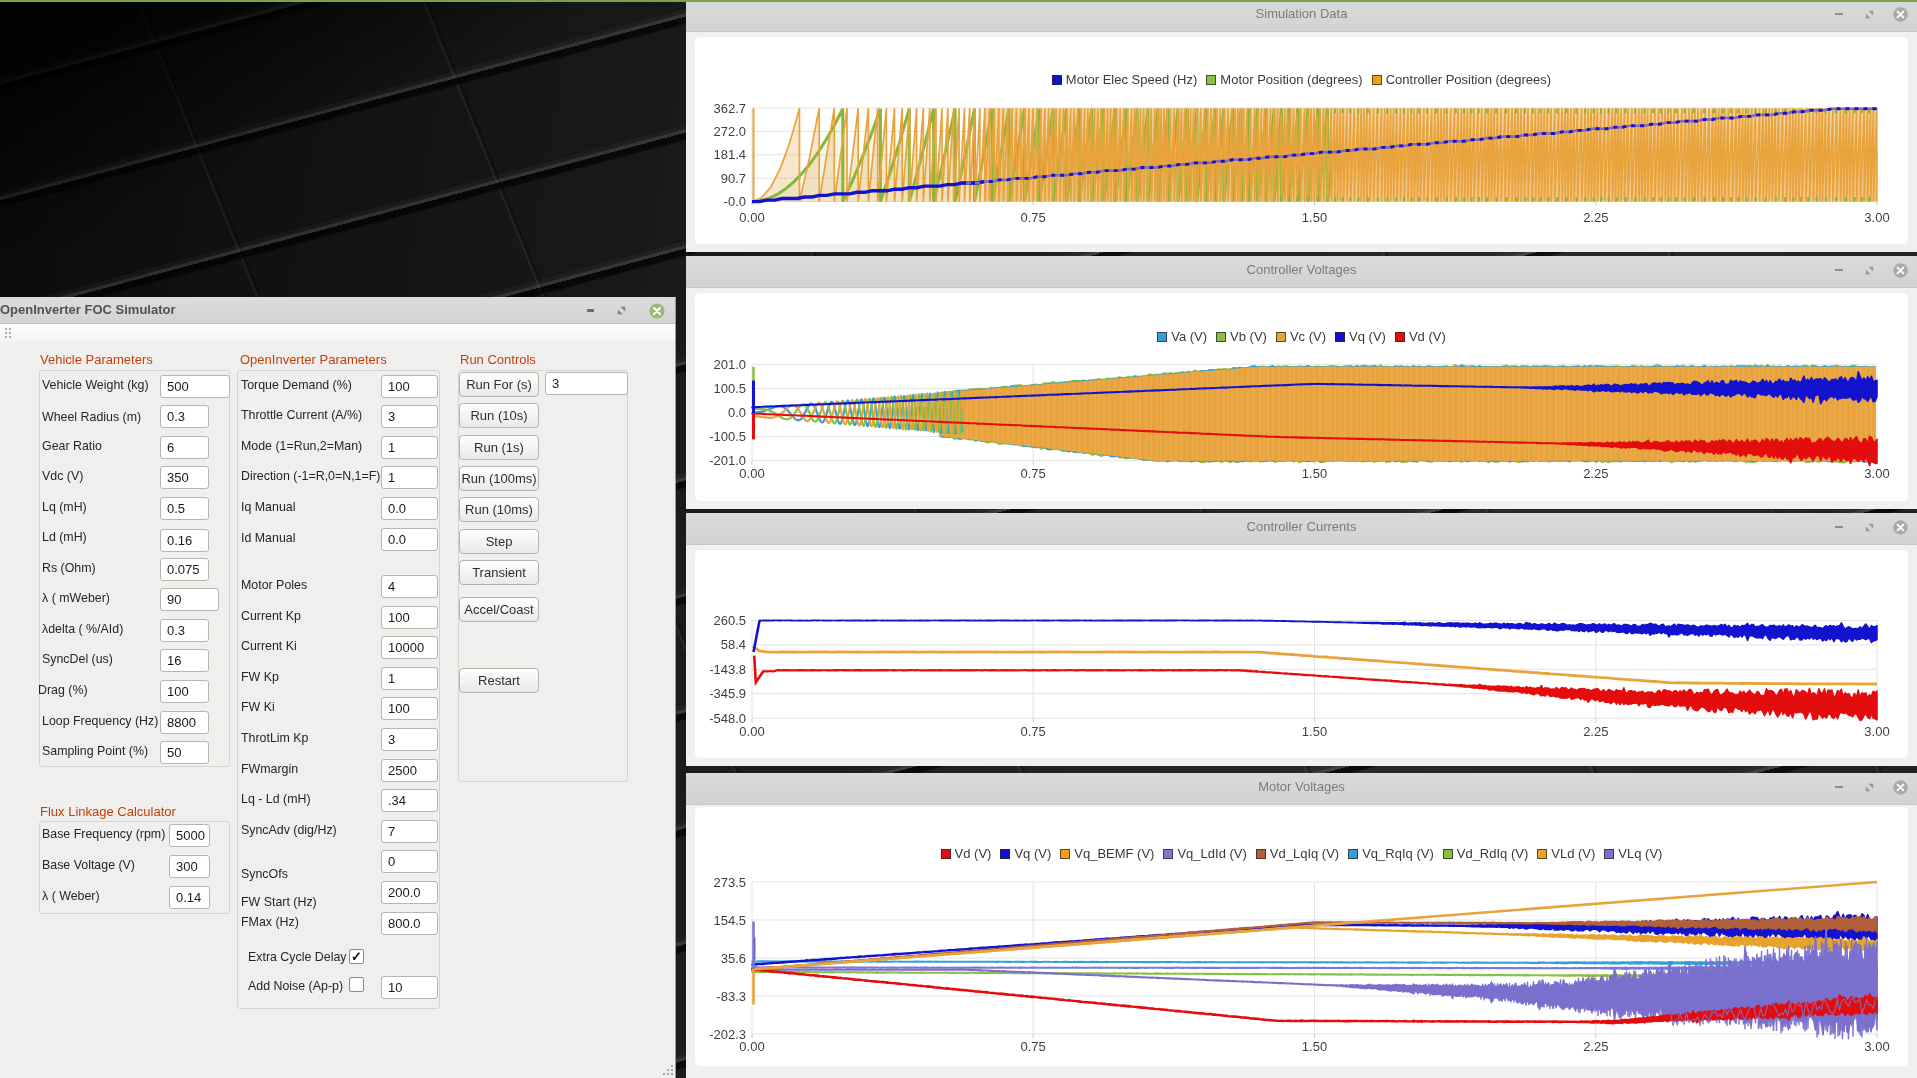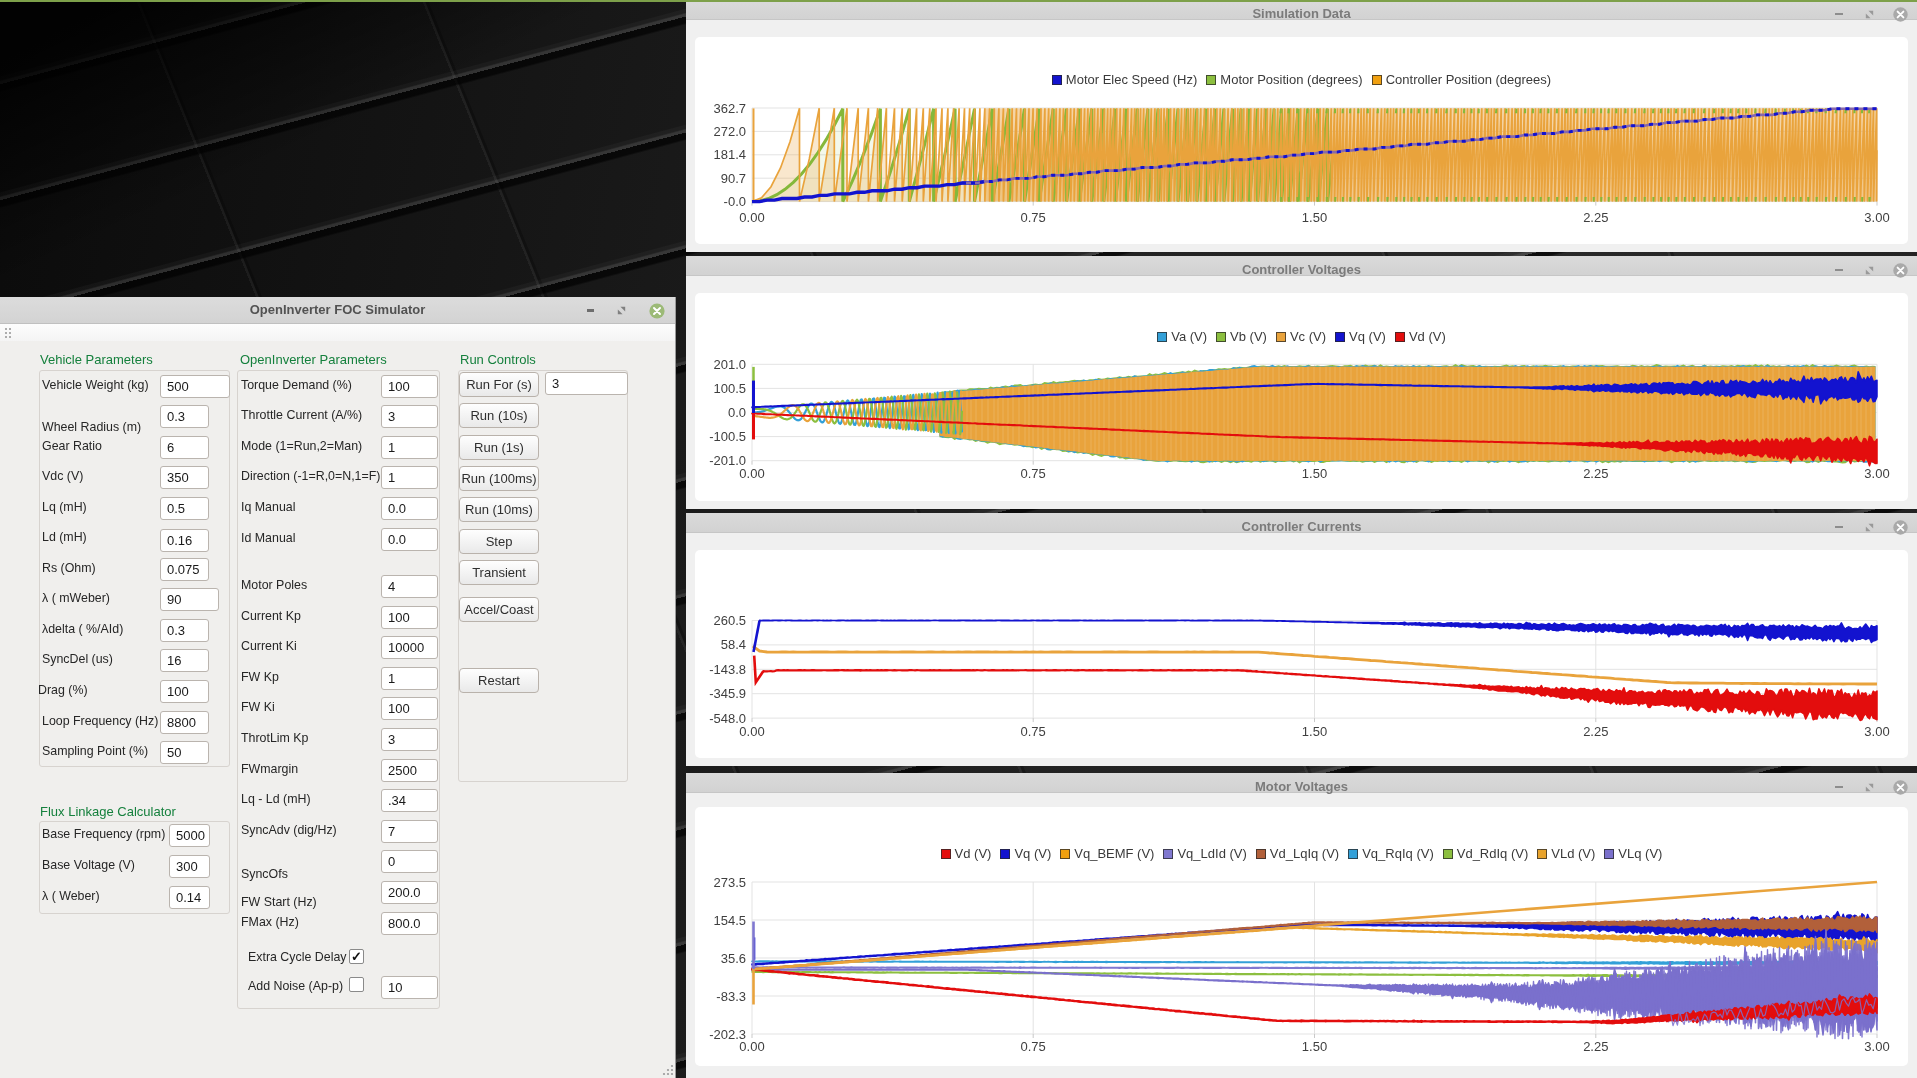--- a/index.html
+++ b/index.html
@@ -5,52 +5,52 @@
   font-family:"Liberation Sans",sans-serif; }
 #desktop { position:absolute; left:0; top:0; width:1917px; height:1078px;
   background:
    linear-gradient(155deg, rgba(0,0,0,0.85) 50px, rgba(0,0,0,0) 260px),
    repeating-linear-gradient(345deg, rgba(255,255,255,0.13) 0 2.5px, rgba(255,255,255,0.03) 4px 7px, rgba(0,0,0,0) 8px 104px, rgba(0,0,0,0.68) 106px 112px),
    repeating-linear-gradient(68deg, rgba(255,255,255,0.05) 0 2px, rgba(0,0,0,0.28) 3px 5px, rgba(0,0,0,0) 6px 265px),
    linear-gradient(100deg, #0b0b0b, #1e1e1e 45%, #292929 75%, #212121);
 }
 #topline { position:absolute; left:0; top:0; width:1917px; height:2px; background:#7da04a; z-index:50; }
 .cwin { position:absolute; left:686px; width:1231px; background:#f0f0f0; }
-.ctitle { position:absolute; left:0; top:0; right:0; height:20px; text-align:center;
+.ctitle { position:absolute; left:0; top:0; right:0; height:32px; text-align:center;
   background:linear-gradient(#dadada,#d2d2d2); border-bottom:1px solid #c6c6c6;
-  font-weight:bold; font-size:13px; color:#7b7b7b; line-height:27px; }
+  font-weight:normal; font-size:13px; color:#7b7b7b; line-height:27px; }
 .cbtns { position:absolute; top:0; height:28px; right:9px; display:flex; align-items:center; }
 .bmin { width:8px; height:2px; background:#8d8d8d; margin-right:22px; }
 .brest { margin-right:19px; }
 .bclose { width:15px; height:15px; }
 .card { position:absolute; left:9px; top:37px; width:1213px; background:#fff; border-radius:5px; }
 .legend { position:absolute; left:0; right:0; display:flex; justify-content:center; gap:9px;
   font-size:13px; color:#3a3a3a; align-items:center; }
 .li { display:inline-flex; align-items:center; }
 .sq { display:inline-block; width:10px; height:10px; border:1.5px solid rgba(40,40,40,0.75); margin-right:4px; }
 #simwin { position:absolute; left:0; top:297px; width:676px; height:781px; background:#f0efed;
   border-right:1px solid #9a9a9a; }
-#simtitle { position:absolute; left:0; top:0; width:100%; height:27px; text-align:center;
+#simtitle { position:absolute; left:0; top:0; width:100%; height:27px; text-align:left;
   background:linear-gradient(#dcdcdc,#d3d3d3); border-bottom:1px solid #c0c0c0;
   font-weight:bold; font-size:13px; color:#525252; line-height:26px; }
 #simtool { position:absolute; left:0; top:27px; width:100%; height:17px;
   background:linear-gradient(#fdfdfd,#f4f4f4); }
 .grip { position:absolute; left:4px; top:30px; width:8px; height:12px;
   background-image:radial-gradient(circle, #adadad 1px, rgba(0,0,0,0) 1.3px);
   background-size:4px 4px; }
 .simbtns { position:absolute; top:0; height:27px; right:10px; display:flex; align-items:center; }
 .smin { width:7px; height:2.5px; background:#6e6e6e; margin-right:23px; }
 .flab { position:absolute; font-size:12.4px; color:#262626; white-space:nowrap; }
 .inp { position:absolute; height:23px; background:#fff; border:1px solid #bab4ae; border-radius:3px;
   font-size:13px; color:#1a1a1a; padding-left:6px; line-height:21px; }
 .btn { position:absolute; width:80px; height:25px; text-align:center;
   background:linear-gradient(#fefefe,#e9e9e9); border:1px solid #b9b2ab; border-radius:4px;
   font-size:13px; color:#2f2f2f; line-height:23px; }
 .gframe { position:absolute; border:1px solid #d7d3cf; border-radius:3px; }
-.ghead { position:absolute; font-size:13px; color:#15803d; }
+.ghead { position:absolute; font-size:13px; color:#c2410c; }
 .cb { position:absolute; width:15px; height:15px; background:#fff; border:1px solid #8a8a8a;
   border-radius:2px; font-size:13px; line-height:14px; text-align:center; color:#111; font-weight:bold; }
 </style></head><body>
 <div id="desktop"></div>
 
 <div class="cwin" style="top:0px;height:252px">
   <div class="ctitle"><span>Simulation Data</span></div>
   <div class="cbtns">
     <span class="bmin"></span>
     <svg class="brest" width="9" height="9" viewBox="0 0 11 11">
@@ -306,21 +306,21 @@
         <circle cx="8" cy="8" r="7.6" fill="#9cba77"></circle>
         <path d="M5 5L11 11M11 5L5 11" stroke="#fff" stroke-width="2" stroke-linecap="round"></path>
       </svg>
   </div>
   <div id="simtool"></div>
     <div class="grip"></div>
   <div class="ghead" style="left:40px;top:55px">Vehicle Parameters</div>
   <div class="gframe" style="left:39px;top:73px;width:191px;height:397px"></div>
   <div class="flab" style="left:42px;top:80.5px">Vehicle Weight (kg)</div>
     <div class="inp" style="left:160px;top:77.5px;width:70px">500</div>
-    <div class="flab" style="left:42px;top:123px">Wheel Radius (m)</div>
+    <div class="flab" style="left:42px;top:113px">Wheel Radius (m)</div>
     <div class="inp" style="left:160px;top:108.05px;width:49px">0.3</div>
     <div class="flab" style="left:42px;top:141.6px">Gear Ratio</div>
     <div class="inp" style="left:160px;top:138.6px;width:49px">6</div>
     <div class="flab" style="left:42px;top:172.15px">Vdc (V)</div>
     <div class="inp" style="left:160px;top:169.15px;width:49px">350</div>
     <div class="flab" style="left:42px;top:202.70000000000002px">Lq (mH)</div>
     <div class="inp" style="left:160px;top:199.70000000000002px;width:49px">0.5</div>
     <div class="flab" style="left:42px;top:233.25000000000003px">Ld (mH)</div>
     <div class="inp" style="left:160px;top:232px;width:49px">0.16</div>
     <div class="flab" style="left:42px;top:263.8px">Rs (Ohm)</div>

